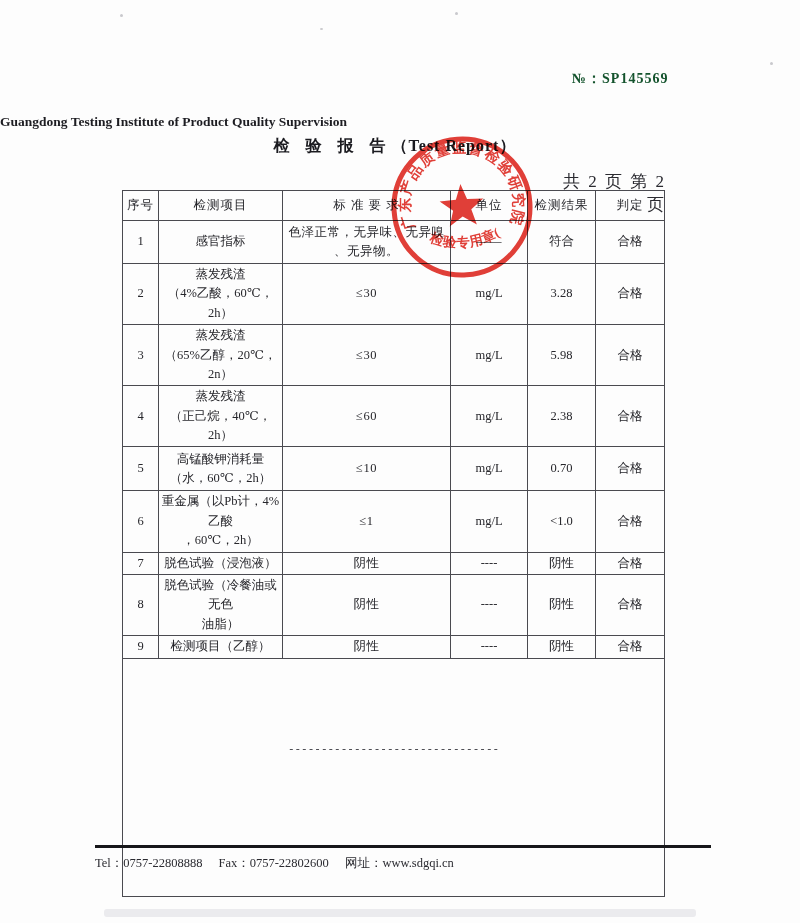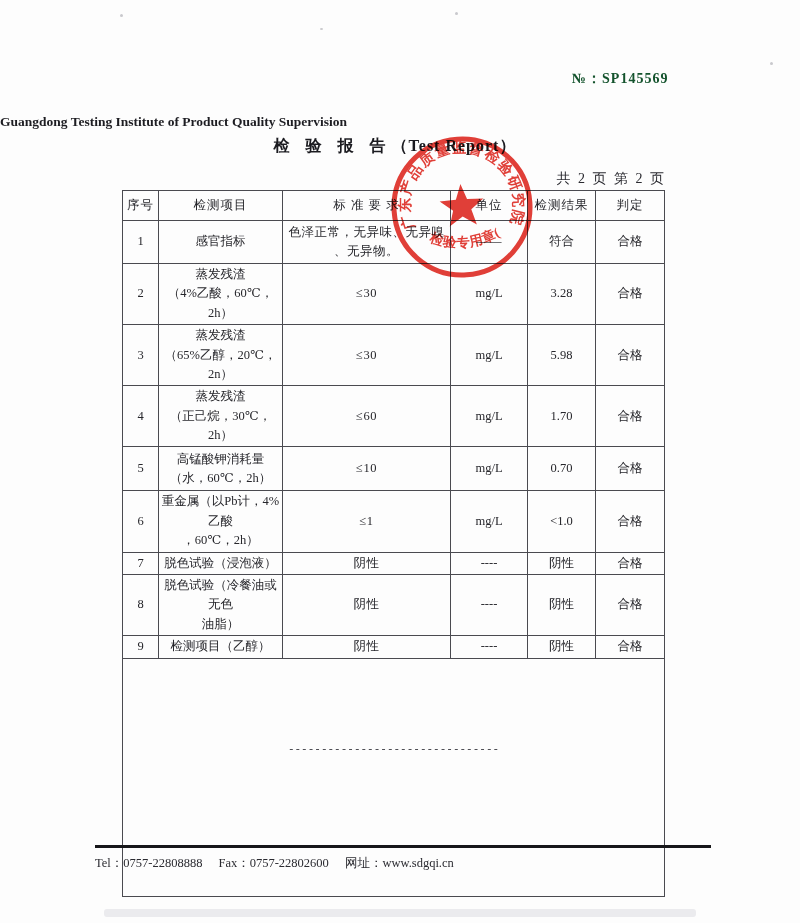--- a/index.html
+++ b/index.html
@@ -30,21 +30,21 @@
     font-size: 13.5px; font-weight: bold; color: #1d1d22;
   }
   .report-title {
     position: absolute; top: 136px; left: 0; width: 790px;
     text-align: center; color: #1b1b20;
   }
   .report-title .t-cn { font-size: 16px; font-weight: bold; letter-spacing: 6px; }
   .report-title .t-en { font-size: 16px; font-weight: bold; letter-spacing: 1px; }
   .page-info {
     position: absolute; top: 170px; left: 540px; width: 126px;
-    text-align: right; font-size: 14px; color: #2a2a30; letter-spacing: 2px;
+    text-align: right; font-size: 17px; color: #2a2a30; letter-spacing: 2px;
   }
 
   
   table.results {
     position: absolute; top: 190px; left: 122px;
     width: 542px; table-layout: fixed;
     border-collapse: collapse;
     font-size: 12.5px; color: #26262b;
   }
   table.results td, table.results th {
@@ -190,30 +190,30 @@
           <td class="cell-verdict">
             <div>合格</div>
           </td>
         </tr>
         <tr style="height: 44px;">
           <td class="cell-seq">
             <div>4</div>
           </td>
           <td class="cell-item">
             <div>蒸发残渣</div>
-            <div>（正己烷，30℃，2h）</div>
+            <div>（正己烷，40℃，2h）</div>
           </td>
           <td class="cell-standard">
             <div>≤60</div>
           </td>
           <td class="cell-unit">
             <div>mg/L</div>
           </td>
           <td class="cell-result">
-            <div>1.70</div>
+            <div>2.38</div>
           </td>
           <td class="cell-verdict">
             <div>合格</div>
           </td>
         </tr>
         <tr style="height: 44px;">
           <td class="cell-seq">
             <div>5</div>
           </td>
           <td class="cell-item">

